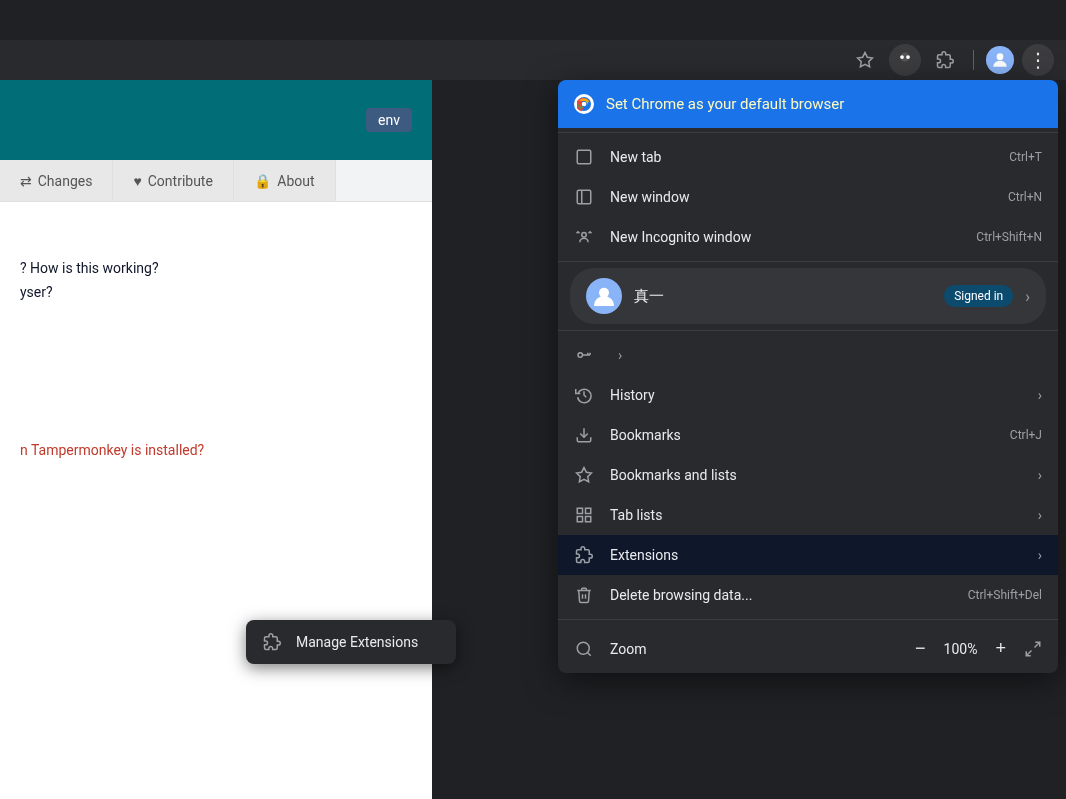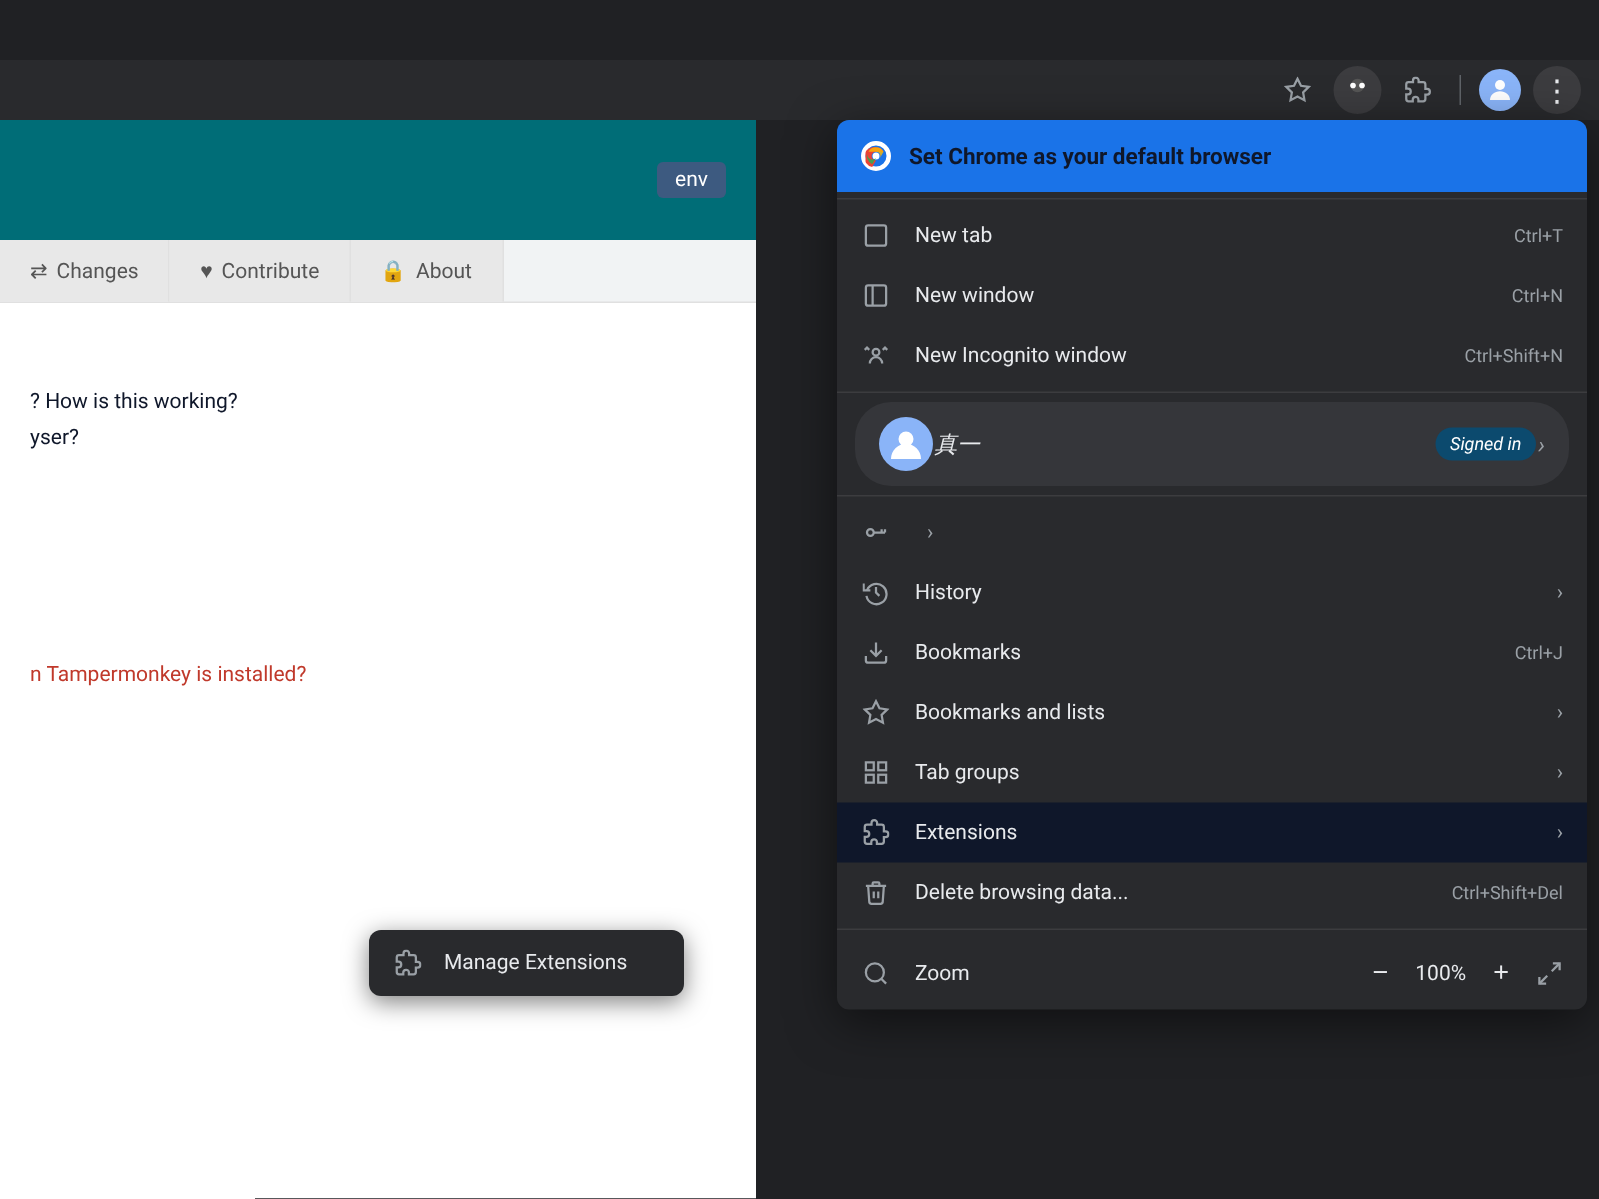--- a/index.html
+++ b/index.html
@@ -34,21 +34,21 @@
       align-items: center;
       padding: 0 12px;
       gap: 8px;
     }
 
     
     .page-bg {
       position: absolute;
       top: 80px;
       left: 0;
-      width: 504px;
+      width: 432px;
       height: 719px;
       background: #fff;
       overflow: hidden;
     }
 
     .page-header {
       background: #006d77;
       height: 80px;
       display: flex;
       align-items: center;
@@ -132,23 +132,23 @@
       border-radius: 50%;
       border: 3px solid #fff;
       flex-shrink: 0;
       position: relative;
       display: flex;
       align-items: center;
       justify-content: center;
     }
 
     .menu-set-default-text {
-      color: #0f172a;
+      color: #fef9c3;
       font-size: 15px;
-      font-weight: 700;
+      font-weight: 400;
     }
 
     .menu-divider {
       height: 1px;
       background: #3c3c3f;
       margin: 4px 0;
     }
 
     .menu-item {
       display: flex;
@@ -189,26 +189,25 @@
     .menu-item-arrow {
       color: #9aa0a6;
       margin-left: 8px;
     }
 
     
     .menu-profile {
       display: flex;
       align-items: center;
       padding: 10px 16px;
-      gap: 1px;
+      gap: 12px;
       cursor: pointer;
       background: #35363a;
       border-radius: 24px;
       margin: 6px 12px;
-      font-style: italic;
     }
 
     .profile-avatar {
       width: 36px;
       height: 36px;
       border-radius: 50%;
       background: #8ab4f8;
       overflow: hidden;
       flex-shrink: 0;
       display: flex;
@@ -530,21 +529,21 @@
 
   <div class="menu-item">
     <div class="menu-item-icon">
       <svg width="18" height="18" viewBox="0 0 24 24" fill="none" stroke="#9aa0a6" stroke-width="2">
         <rect x="3" y="3" width="7" height="7"></rect>
         <rect x="14" y="3" width="7" height="7"></rect>
         <rect x="3" y="14" width="7" height="7"></rect>
         <rect x="14" y="14" width="7" height="7"></rect>
       </svg>
     </div>
-    <span class="menu-item-label">Tab groups</span>
+    <span class="menu-item-label">Tab lists</span>
     <span class="menu-item-arrow">›</span>
   </div>
 
   <div class="menu-item highlighted">
     <div class="menu-item-icon">
       <svg width="18" height="18" viewBox="0 0 24 24" fill="none" stroke="#9aa0a6" stroke-width="2">
         <path d="M20.5 11H19V7a2 2 0 0 0-2-2h-4V3.5a2.5 2.5 0 0 0-5 0V5H4a2 2 0 0 0-2 2v3.8h1.5a2.5 2.5 0 0 1 0 5H2V20a2 2 0 0 0 2 2h3.8v-1.5a2.5 2.5 0 0 1 5 0V22H17a2 2 0 0 0 2-2v-4h1.5a2.5 2.5 0 0 0 0-5z"></path>
       </svg>
     </div>
     <span class="menu-item-label">Extensions</span>

